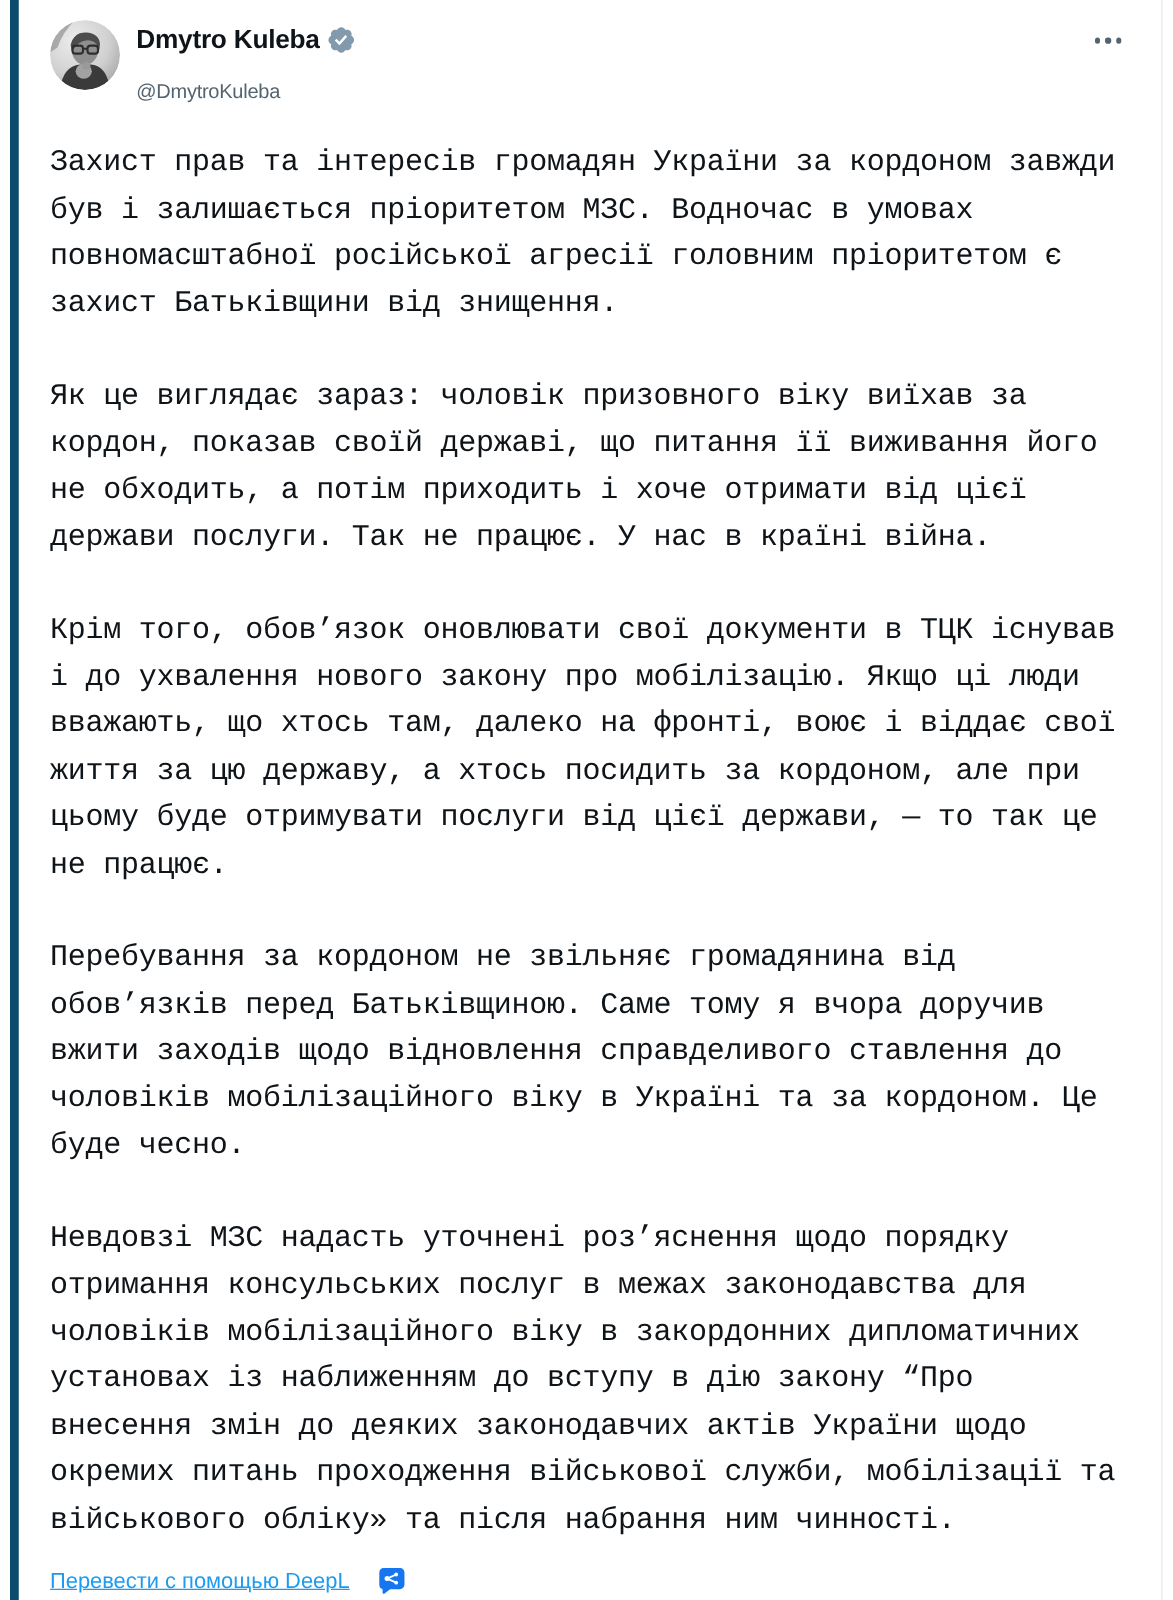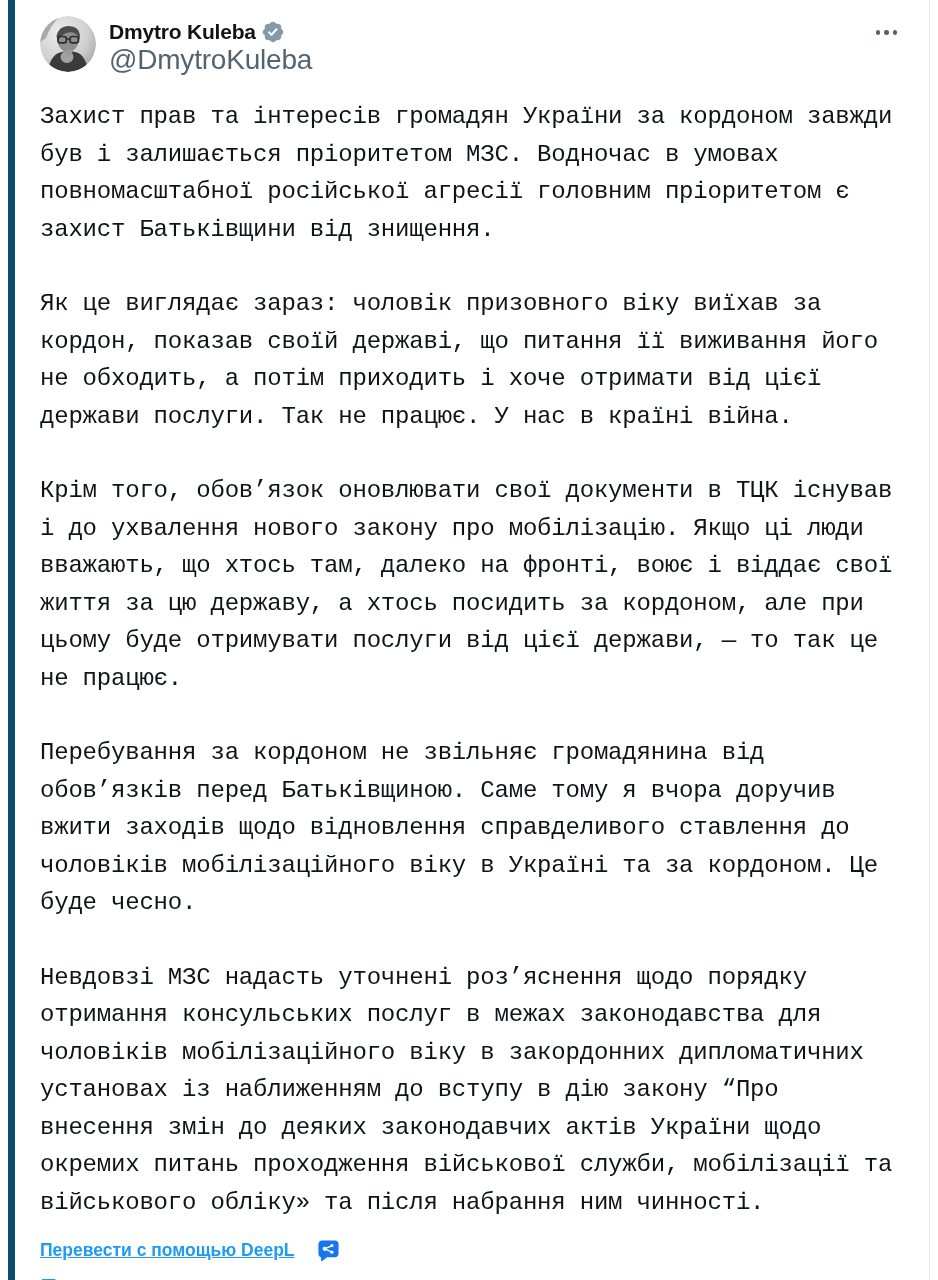--- a/index.html
+++ b/index.html
@@ -41,25 +41,25 @@
   .display-name {
     font-size: 21px;
     font-weight: 700;
     line-height: 26px;
     color: #0f1419;
     letter-spacing: -0.2px;
     cursor: pointer;
   }
   .verified { width: 24px; height: 24px; display: inline-block; cursor: pointer; }
   .handle {
-    font-size: 28px;
+    font-size: 16px;
     line-height: 25px;
     color: #536471;
     letter-spacing: -0.2px;
-    margin-top: 2px;
+    margin-top: 16px;
     cursor: pointer;
   }
   .more-button {
     position: absolute;
     top: 24px;
     right: 26px;
     display: flex;
     gap: 4px;
     padding: 6px;
     cursor: pointer;
@@ -84,21 +84,20 @@
   
   .deepl-link {
     display: inline-flex;
     align-items: flex-end;
     gap: 22px;
     color: #1d9bf0;
     font-size: 17.5px;
     line-height: 24px;
     text-decoration: underline;
     cursor: pointer;
-    font-weight: bold;
   }
   .deepl-icon { width: 23px; height: 23px; display: inline-block; }
   .translate-post {
     display: block;
     margin-top: 13px;
     width: fit-content;
     color: #1d9bf0;
     font-size: 24px;
     line-height: 26px;
     text-decoration: none;

